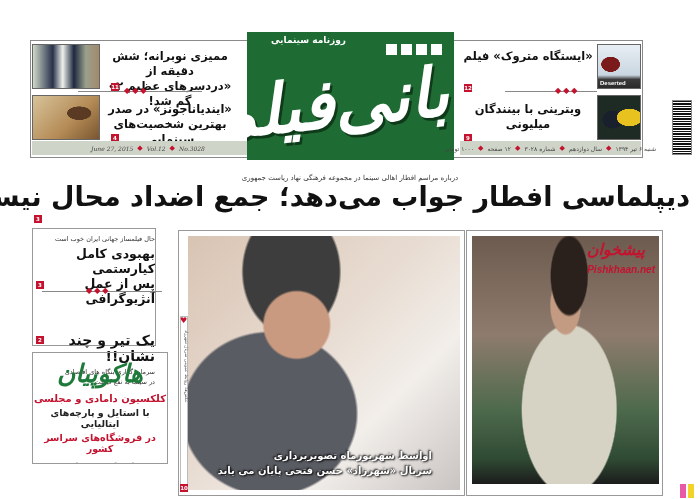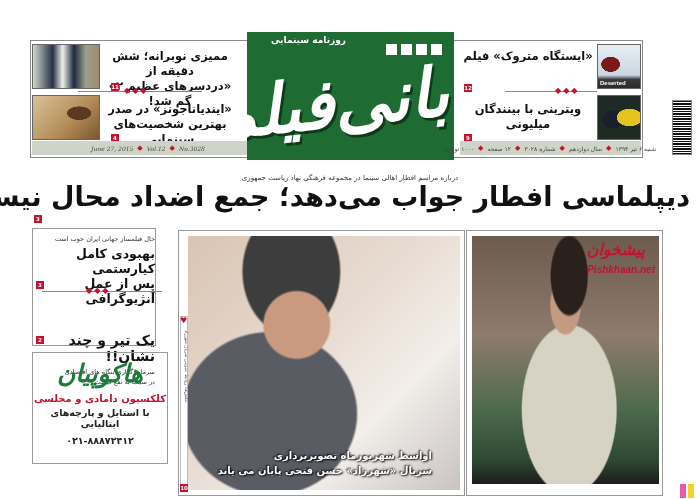--- a/index.html
+++ b/index.html
@@ -152,20 +152,21 @@
 </div>
 <div class="pg" style="left:36px;top:281px;">3</div>
 <div class="sep-line" style="left:42px;top:291px;width:120px;"></div>
 <div class="sep-dots" style="left:86px;top:287px;">◆◆◆</div>
 <div class="pg" style="left:36px;top:336px;">2</div>
 
 <div class="ad-box">
   <div class="ad-brand">هاکوپیان</div>
   <div class="ad-l1">کلکسیون دامادی و مجلسی</div>
   <div class="ad-l2">با استایل و پارچه‌های ایتالیایی</div>
+  <div class="ad-l3">در فروشگاه‌های سراسر کشور</div>
   <div class="ad-phone">۰۲۱-۸۸۸۷۲۴۱۲</div>
 </div>
 
 <div class="photo-frame" style="left:178px;top:230px;width:287px;height:266px;"></div>
 <div class="photo1">
   <div class="photo1-caption">
     <div>اواسط شهریورماه تصویربرداری</div>
     <div>سریال «شهرزاد» حسن فتحی پایان می یابد</div>
   </div>
 </div>

